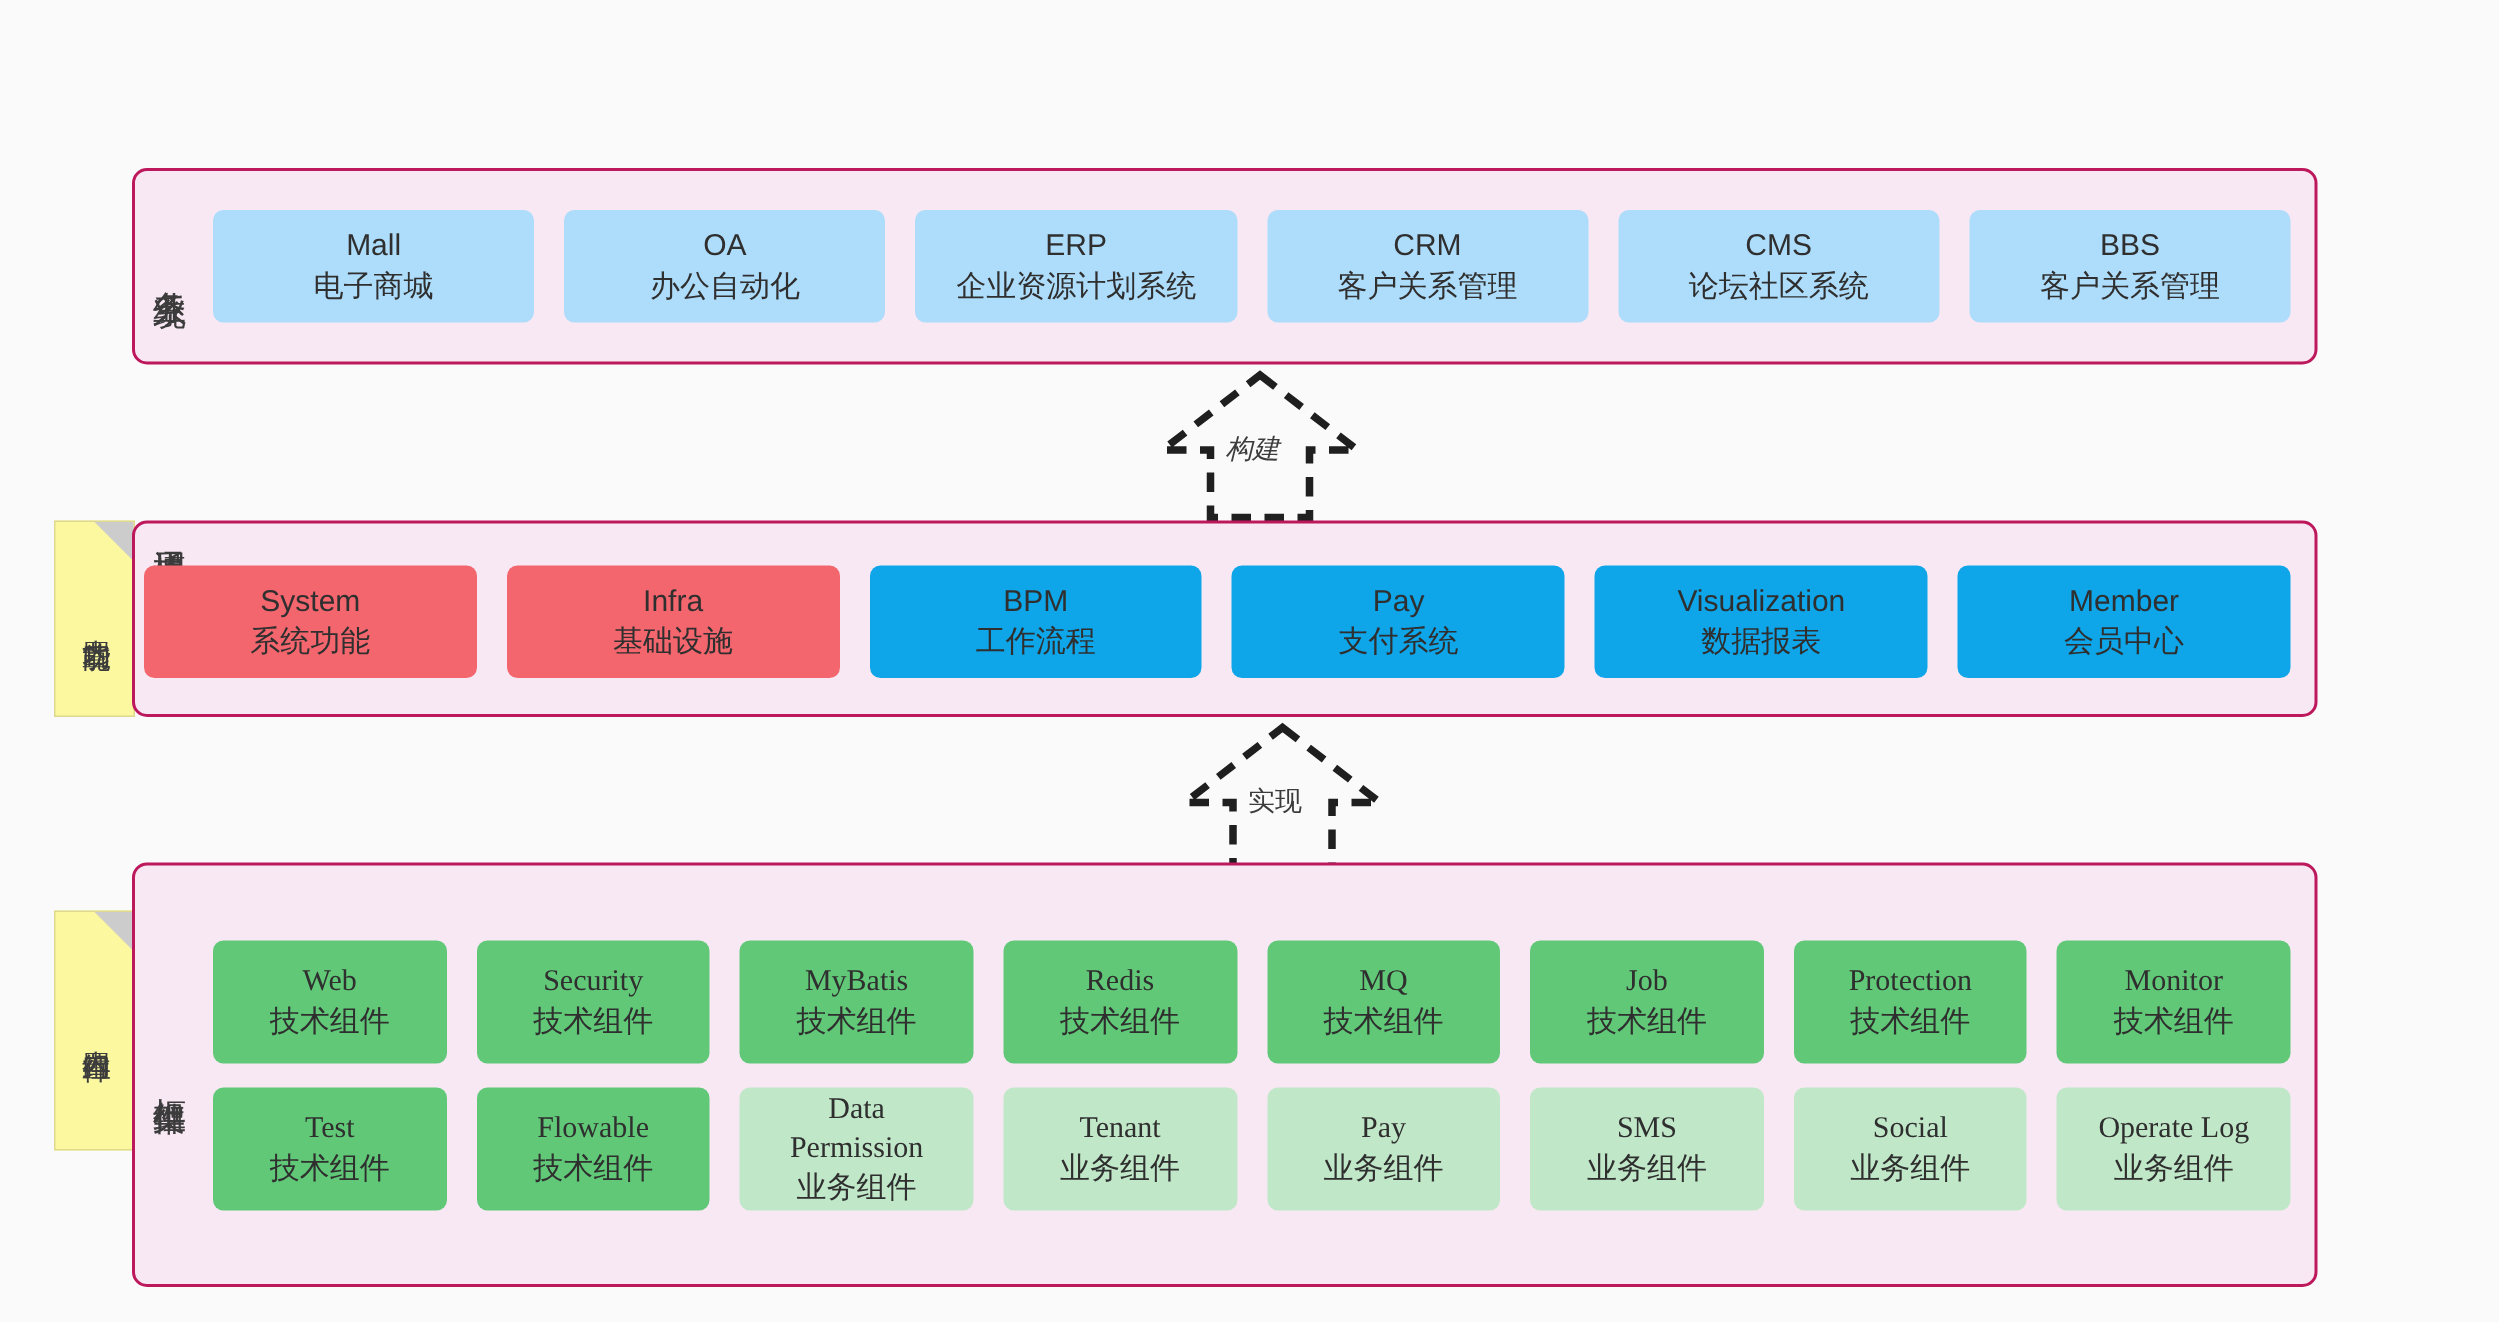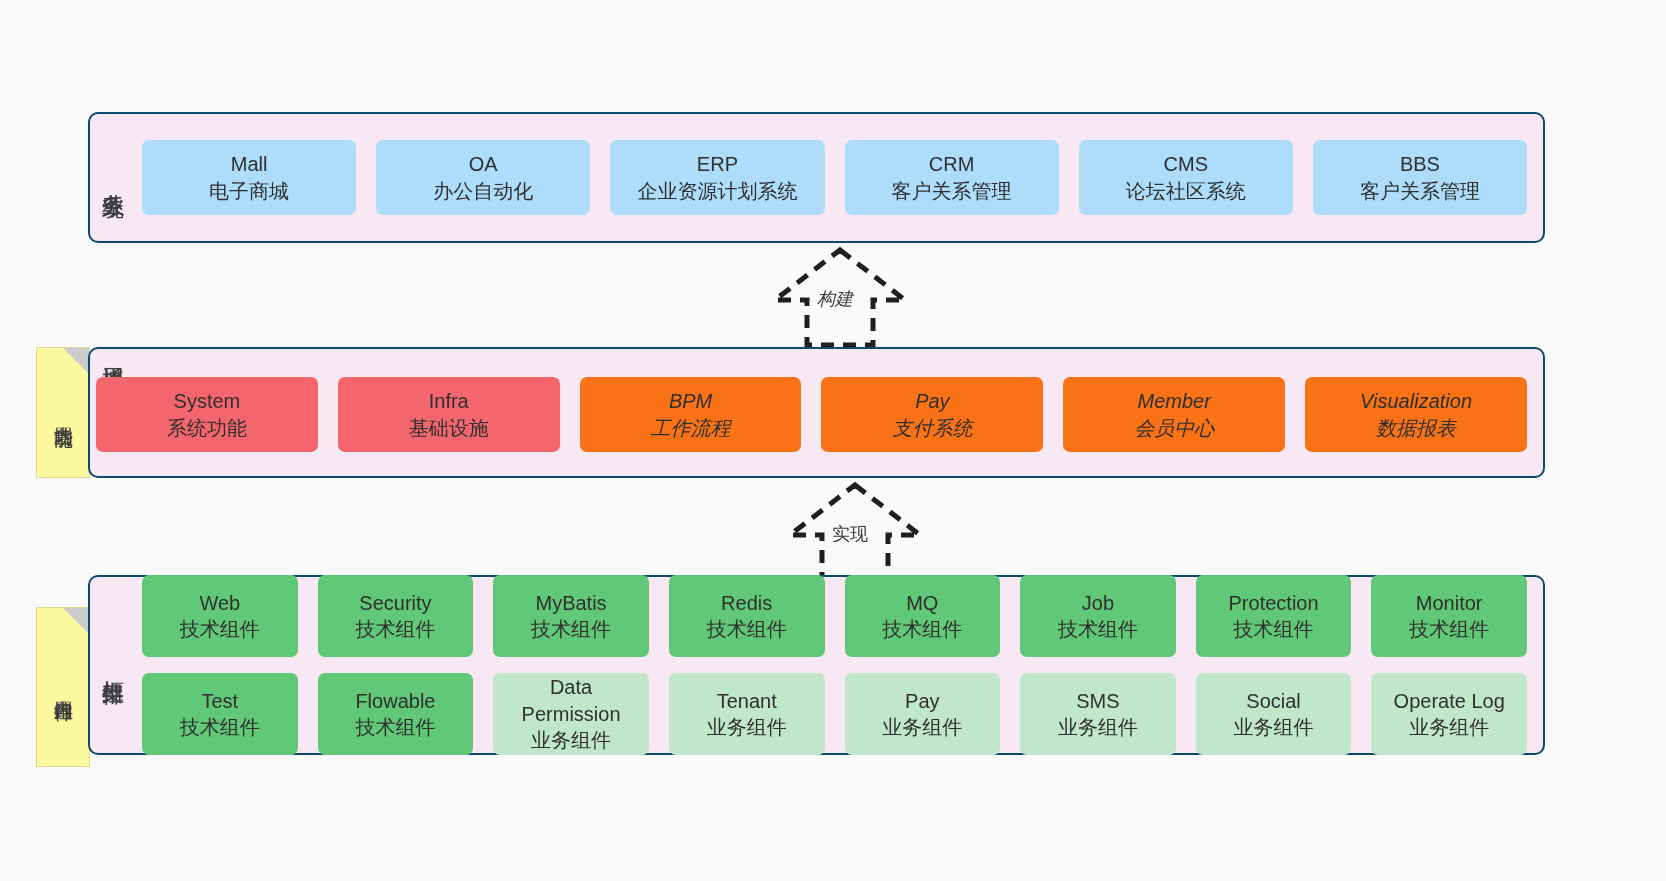--- a/index.html
+++ b/index.html
@@ -17,21 +17,21 @@
   }
   .canvas {
     position: absolute;
     inset: 0;
   }
 
   
   .layer {
     position: absolute;
     background: #f7e8f3;
-    border: 2px solid #0c4a6e;
+    border: 2px solid #be185d;
     border-radius: 10px;
     box-sizing: border-box;
     display: flex;
     align-items: stretch;
   }
   .layer-title {
     flex: 0 0 auto;
     width: 46px;
     display: flex;
     align-items: center;
@@ -72,34 +72,34 @@
     box-sizing: border-box;
     padding: 6px 4px;
     user-select: none;
   }
   .card .ttl { white-space: pre-line; }
   .card .sub { }
 
   
   .c-blue       { background: #aedcfb; }
   .c-red        { background: #f4666e; }
-  .c-pink       { background: #f97316; font-style: italic; }
+  .c-pink       { background: #0ea5e9; }
   .c-green      { background: #61c878; }
   .c-lightgreen { background: #c0e8c8; }
 
   
   #layer-business { left: 88px; top: 112px; width: 1457px; height: 131px; }
   #layer-business .card { height: 75px; }
 
   
   #layer-module { left: 88px; top: 347px; width: 1457px; height: 131px; flex-direction: column; }
   #layer-module .card { height: 75px; }
 
   
-  #layer-framework { left: 88px; top: 575px; width: 1457px; height: 180px; }
+  #layer-framework { left: 88px; top: 575px; width: 1457px; height: 283px; font-family: Liberation Serif, serif; }
   #layer-framework .card { height: 82px; }
 
   
   .sticky {
     position: absolute;
     background: #fbf8a0;
     border: 1px solid #ded98f;
     box-sizing: border-box;
     display: flex;
     align-items: center;
@@ -204,26 +204,26 @@
         </div>
         <div class="card c-pink">
           <div class="ttl">BPM</div>
           <div class="sub">工作流程</div>
         </div>
         <div class="card c-pink">
           <div class="ttl">Pay</div>
           <div class="sub">支付系统</div>
         </div>
         <div class="card c-pink">
+          <div class="ttl">Visualization</div>
+          <div class="sub">数据报表</div>
+        </div>
+        <div class="card c-pink">
           <div class="ttl">Member</div>
           <div class="sub">会员中心</div>
-        </div>
-        <div class="card c-pink">
-          <div class="ttl">Visualization</div>
-          <div class="sub">数据报表</div>
         </div>
       </div>
     </div>
   </div>
 
   <div class="connector" id="conn-impl">
     <svg width="170" height="105" viewBox="0 0 170 105">
       <path d="M85 5 L150 55 L118 55 L118 100 L52 100 L52 55 L20 55 Z" fill="#fafafa" stroke="#1f1f1f" stroke-width="5" stroke-dasharray="13 9" stroke-linejoin="miter"></path>
     </svg>
     <div class="conn-label">实现</div>

